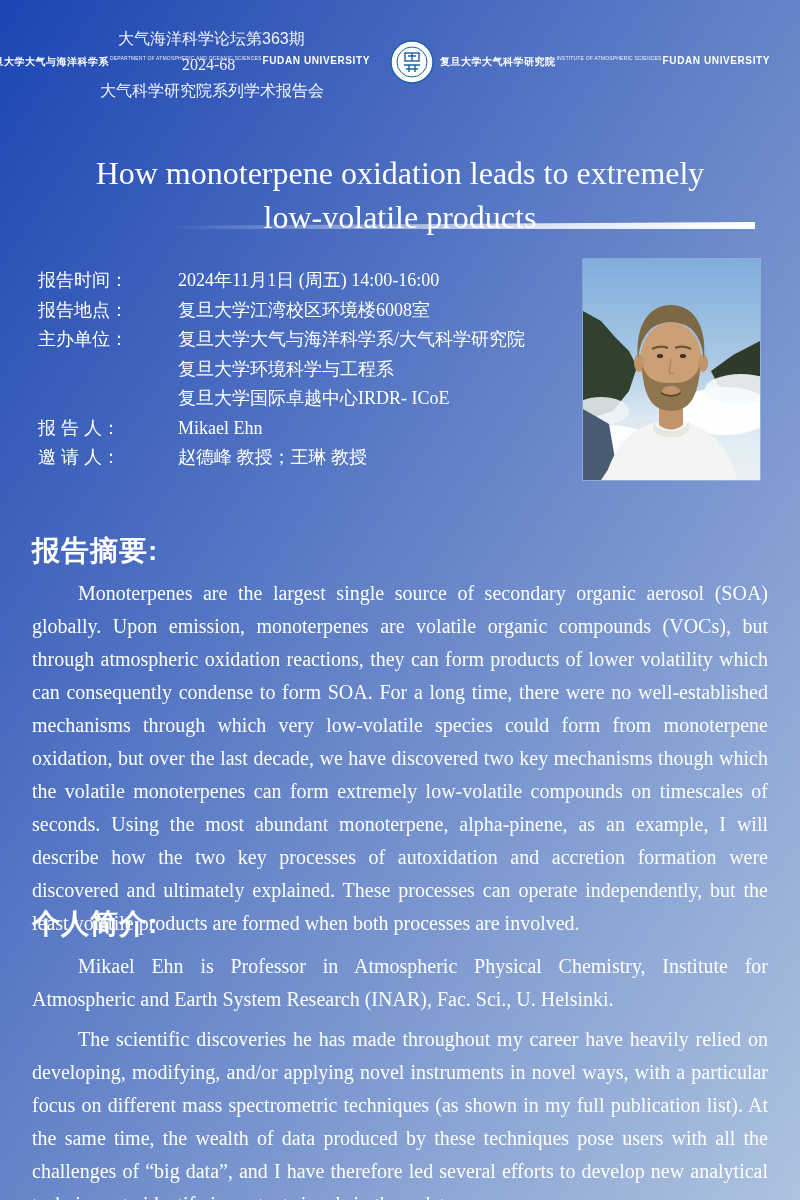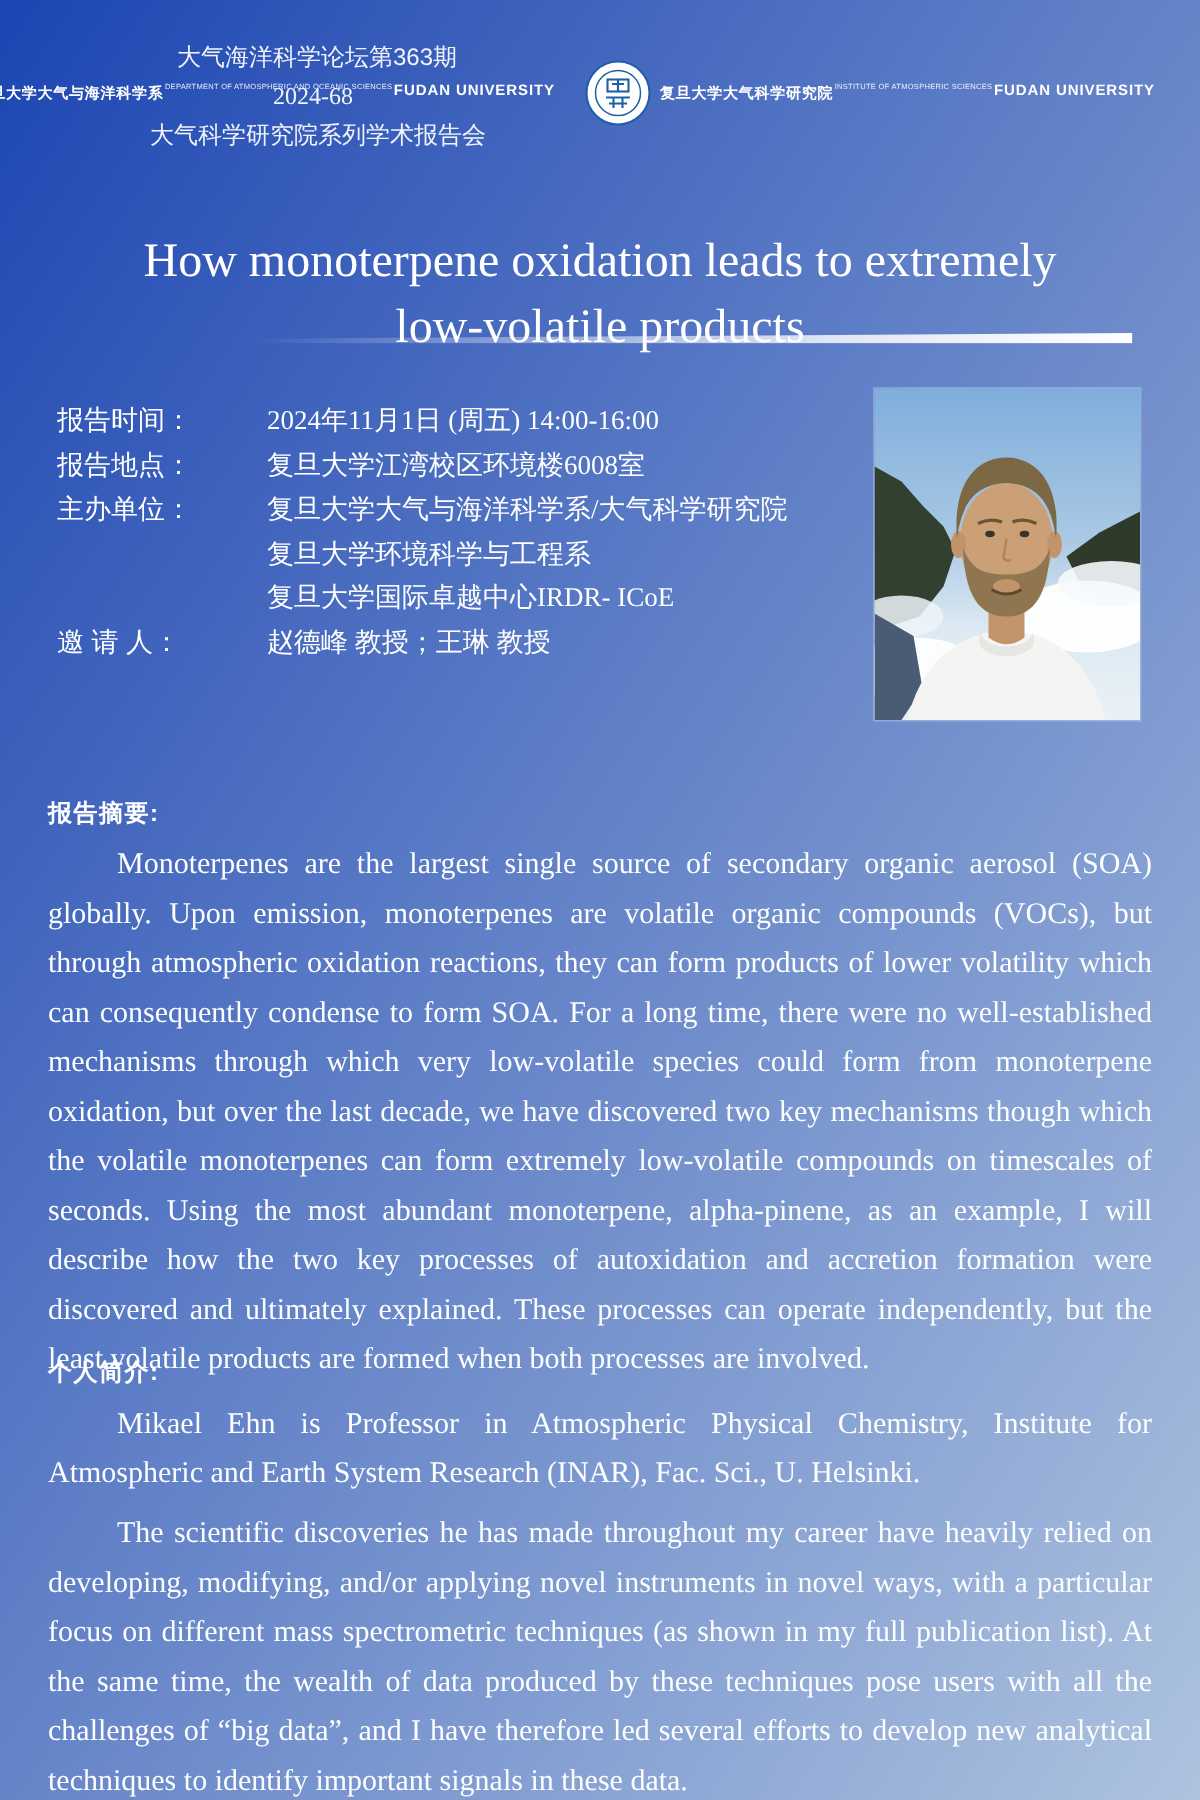--- a/index.html
+++ b/index.html
@@ -41,21 +41,21 @@
 
   
   .photo { position:absolute; top:259px; left:583px; width:177px; height:221px;
     box-shadow:0 0 0 1px rgba(255,255,255,0.25); }
   .photo svg { display:block; width:177px; height:221px; }
 
   
   .section { position:absolute; left:32px; width:736px; }
   .section-abstract { top:532px; }
   .section-bio { top:905px; }
-  .section-heading { font-size:16px; font-weight:700; letter-spacing:1px; }
+  .section-heading { font-size:28px; font-weight:700; letter-spacing:1px; }
   .body-text { margin:7px 0 0 0; font-family:"Liberation Serif",serif; font-size:20px;
     line-height:33px; text-align:justify; text-indent:2.3em; color:#FDFEFF; }
 </style>
 </head>
 <body>
 
 <div class="poster">
 
   <div class="header">
     <div class="h1">大气海洋科学论坛第363期</div>
@@ -119,20 +119,24 @@
     </div>
     <div class="info-row">
       <span class="info-label"></span>
       <span class="info-value">复旦大学环境科学与工程系</span>
     </div>
     <div class="info-row">
       <span class="info-label"></span>
       <span class="info-value">复旦大学国际卓越中心IRDR- ICoE</span>
     </div>
     <div class="info-row">
+      <span class="info-label">报 告 人：</span>
+      <span class="info-value">Mikael Ehn</span>
+    </div>
+    <div class="info-row">
       <span class="info-label">邀 请 人：</span>
       <span class="info-value">赵德峰 教授；王琳 教授</span>
     </div>
   </div>
 
   <div class="photo">
     <svg viewBox="0 0 177 221" preserveAspectRatio="none">
       <defs>
         <linearGradient id="sky" x1="0" y1="0" x2="0" y2="1">
           <stop offset="0" stop-color="#7FAEDC"></stop>

